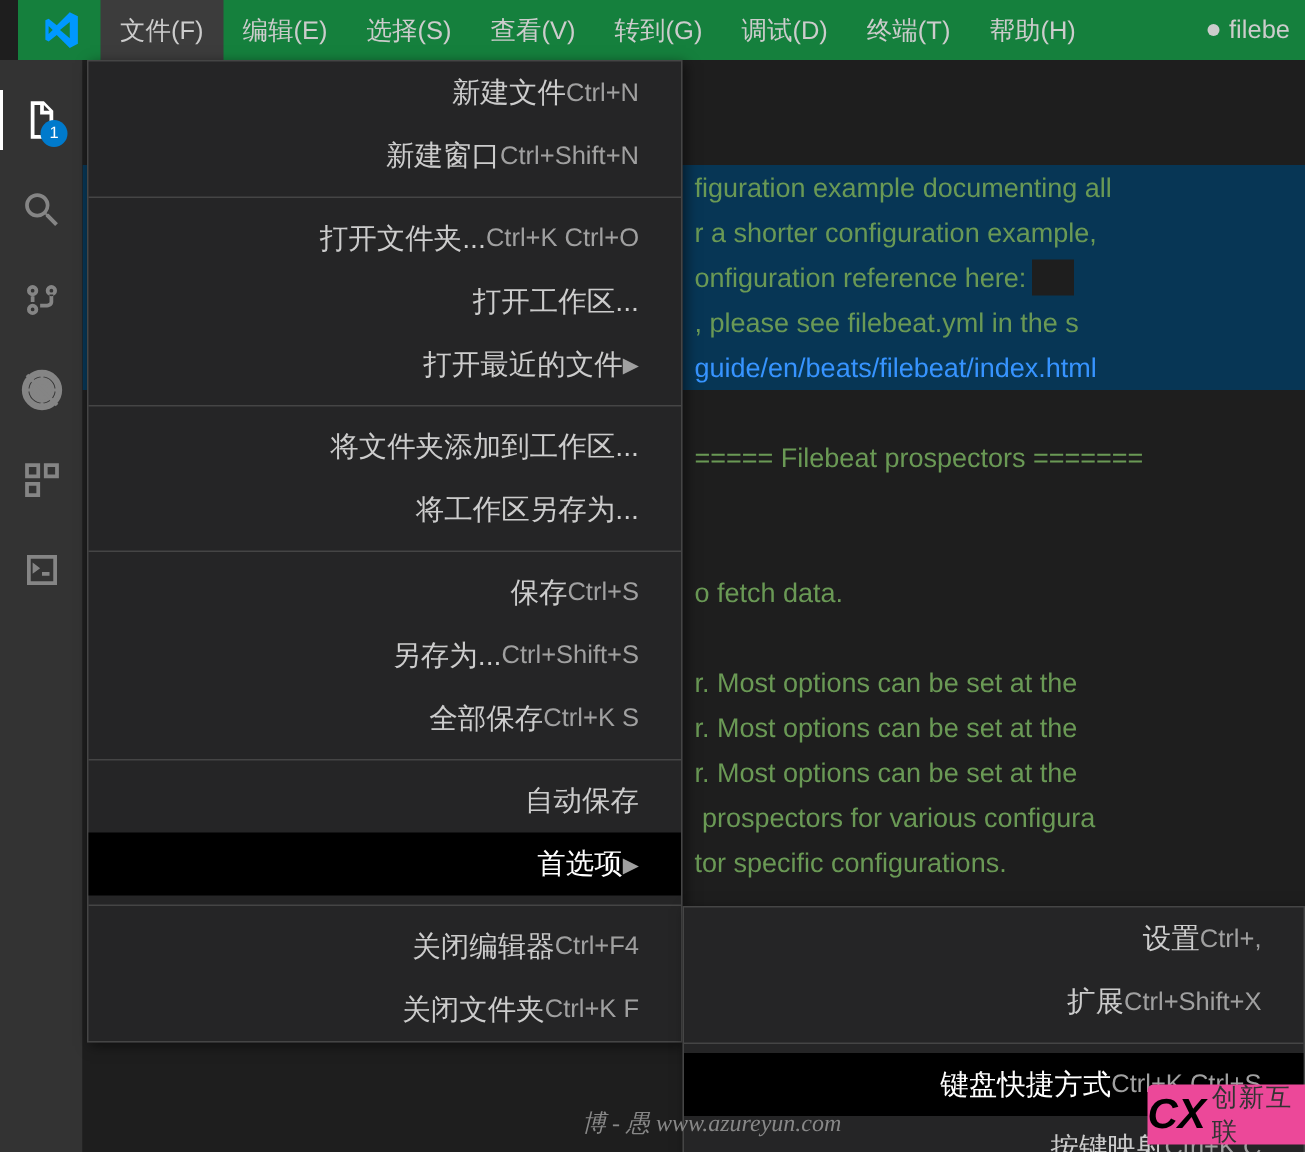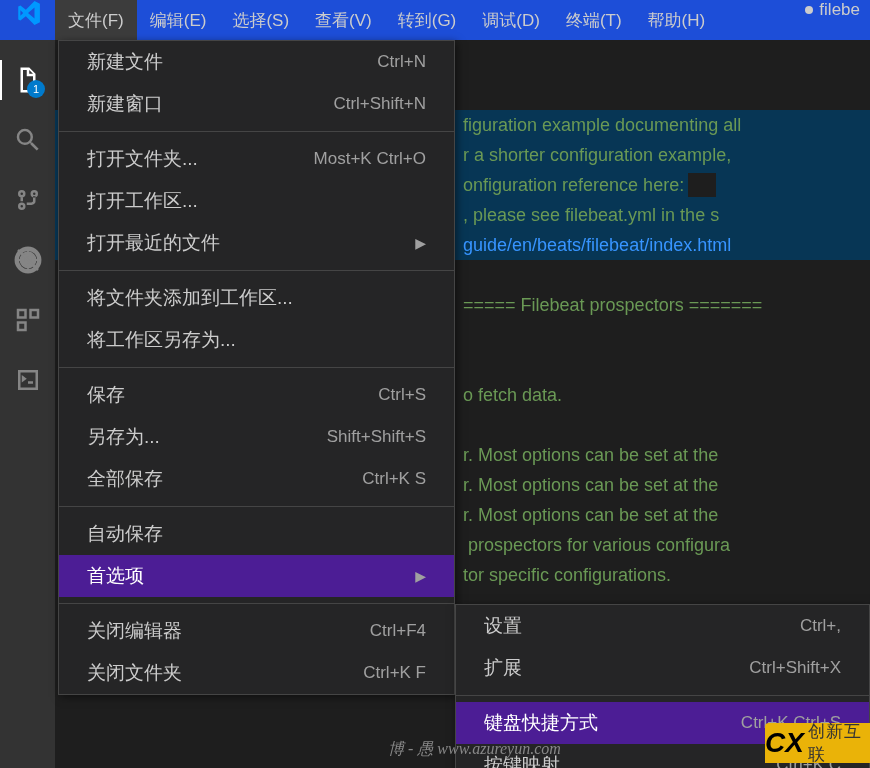--- a/index.html
+++ b/index.html
@@ -1,18 +1,18 @@
 <!DOCTYPE html>
 <html><head>
 <meta charset="utf-8">
 <style>
 * { margin: 0; padding: 0; box-sizing: border-box; font-family: "Segoe UI", "Microsoft YaHei", sans-serif; }
 body { background: #1e1e1e; color: #cccccc; width: 870px; height: 768px; overflow: hidden; position: relative; }
 
-.titlebar { height: 40px; background: #1d4ed8; display: flex; align-items: flex-start; font-size: 17px; }
+.titlebar { height: 40px; background: #15803d; display: flex; align-items: center; font-size: 17px; margin-left: 12px; }
 .titlebar .logo { width: 55px; display: flex; align-items: center; justify-content: center; }
 .titlebar .menu-item { padding: 0 13px; height: 40px; display: flex; align-items: center; color: #cccccc; cursor: pointer; }
 .titlebar .menu-item.active { background: #3c3c3c; }
 .titlebar .title-right { margin-left: auto; padding-right: 10px; display: flex; align-items: center; }
 .dot { width: 8px; height: 8px; border-radius: 50%; background: #cccccc; margin-right: 6px; }
 
 .main { display: flex; height: calc(768px - 40px); position: relative; }
 
 .activity-bar { width: 55px; background: #333333; display: flex; flex-direction: column; align-items: center; padding-top: 10px; }
 .activity-icon { width: 55px; height: 60px; display: flex; align-items: center; justify-content: center; position: relative; color: #858585; }
@@ -20,30 +20,30 @@
 .activity-icon.active::before { content: ''; position: absolute; left: 0; top: 10px; bottom: 10px; width: 2px; background: #ffffff; }
 .badge { position: absolute; bottom: 12px; right: 10px; background: #007acc; color: #fff; width: 18px; height: 18px; border-radius: 9px; font-size: 11px; display: flex; align-items: center; justify-content: center; }
 
 .editor-bg { position: absolute; left: 55px; right: 0; top: 0; bottom: 0; background: #1e1e1e; padding: 10px 0 0 0; font-family: Consolas, monospace; font-size: 18px; line-height: 30px; color: #6a9955; overflow: hidden; }
 .editor-bg .line { white-space: pre; padding-left: 408px; }
 .editor-bg .line.sel { background: #073655; }
 .editor-bg .url { color: #3794ff; }
 .editor-bg .boxed { background: #1e1e1e; padding: 2px 4px; margin-left: 4px; color: #6a9955; }
 
 .dropdown { position: absolute; top: 40px; left: 58px; width: 397px; background: #252526; box-shadow: 2px 2px 8px rgba(0,0,0,0.5); font-size: 19px; z-index: 100; border: 1px solid #454545; }
-.dropdown .mi { display: flex; align-items: center; height: 42px; padding: 0 28px; color: #cccccc; cursor: pointer; position: relative; }
-.dropdown .mi.highlighted { background: #4c1d95; color: #ffffff; }
+.dropdown .mi { display: flex; align-items: center; height: 42px; padding: 0 28px; color: #cccccc; cursor: pointer; position: relative; text-align: right; }
+.dropdown .mi.highlighted { background: #000000; color: #ffffff; }
 .dropdown .mi .label { flex: 1; }
 .dropdown .mi .shortcut { color: #a0a0a0; font-size: 17px; }
 .dropdown .mi .arrow { color: #a0a0a0; font-size: 14px; }
 .dropdown .sep { height: 1px; background: #454545; margin: 6px 0; }
 .dropdown.submenu { left: 455px; top: 604px; width: 415px; }
 
 .watermark { position: absolute; bottom: 8px; left: 388px; color: #888; font-size: 16px; font-style: italic; z-index: 200; pointer-events: none; font-family: Liberation Serif, serif; }
-.corner-logo { position: absolute; bottom: 5px; right: 0; width: 105px; height: 40px; background: #eab308; display: flex; align-items: center; justify-content: center; border-radius: 4px 0 0 0; z-index: 200; }
+.corner-logo { position: absolute; bottom: 5px; right: 0; width: 105px; height: 40px; background: #ec4899; display: flex; align-items: center; justify-content: center; border-radius: 4px 0 0 0; z-index: 200; }
 .corner-logo .c1 { font-size: 28px; font-weight: bold; color: #000; margin-right: 4px; font-style: italic; }
 .corner-logo .c2 { font-size: 17px; color: #333; letter-spacing: 1px; }
 
 svg { display: block; }
 </style>
 </head>
 <body>
 
 <div class="titlebar">
   <div class="logo">
@@ -129,21 +129,21 @@
       <span class="label">新建文件</span>
       <span class="shortcut">Ctrl+N</span>
     </div>
     <div class="mi">
       <span class="label">新建窗口</span>
       <span class="shortcut">Ctrl+Shift+N</span>
     </div>
     <div class="sep"></div>
     <div class="mi">
       <span class="label">打开文件夹...</span>
-      <span class="shortcut">Most+K Ctrl+O</span>
+      <span class="shortcut">Ctrl+K Ctrl+O</span>
     </div>
     <div class="mi">
       <span class="label">打开工作区...</span>
     </div>
     <div class="mi">
       <span class="label">打开最近的文件</span>
       <span class="arrow">▶</span>
     </div>
     <div class="sep"></div>
     <div class="mi">
@@ -152,21 +152,21 @@
     <div class="mi">
       <span class="label">将工作区另存为...</span>
     </div>
     <div class="sep"></div>
     <div class="mi">
       <span class="label">保存</span>
       <span class="shortcut">Ctrl+S</span>
     </div>
     <div class="mi">
       <span class="label">另存为...</span>
-      <span class="shortcut">Shift+Shift+S</span>
+      <span class="shortcut">Ctrl+Shift+S</span>
     </div>
     <div class="mi">
       <span class="label">全部保存</span>
       <span class="shortcut">Ctrl+K S</span>
     </div>
     <div class="sep"></div>
     <div class="mi">
       <span class="label">自动保存</span>
     </div>
     <div class="mi highlighted">

